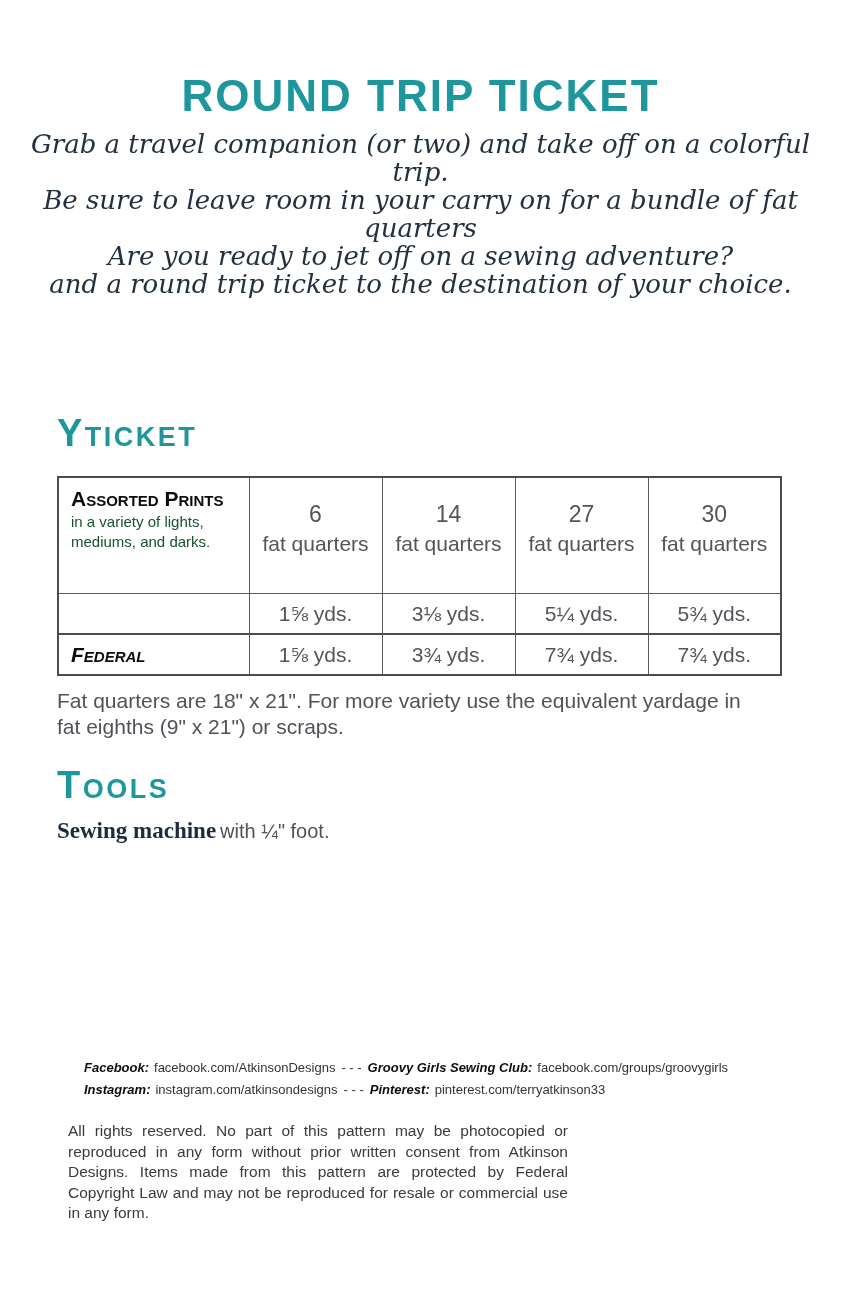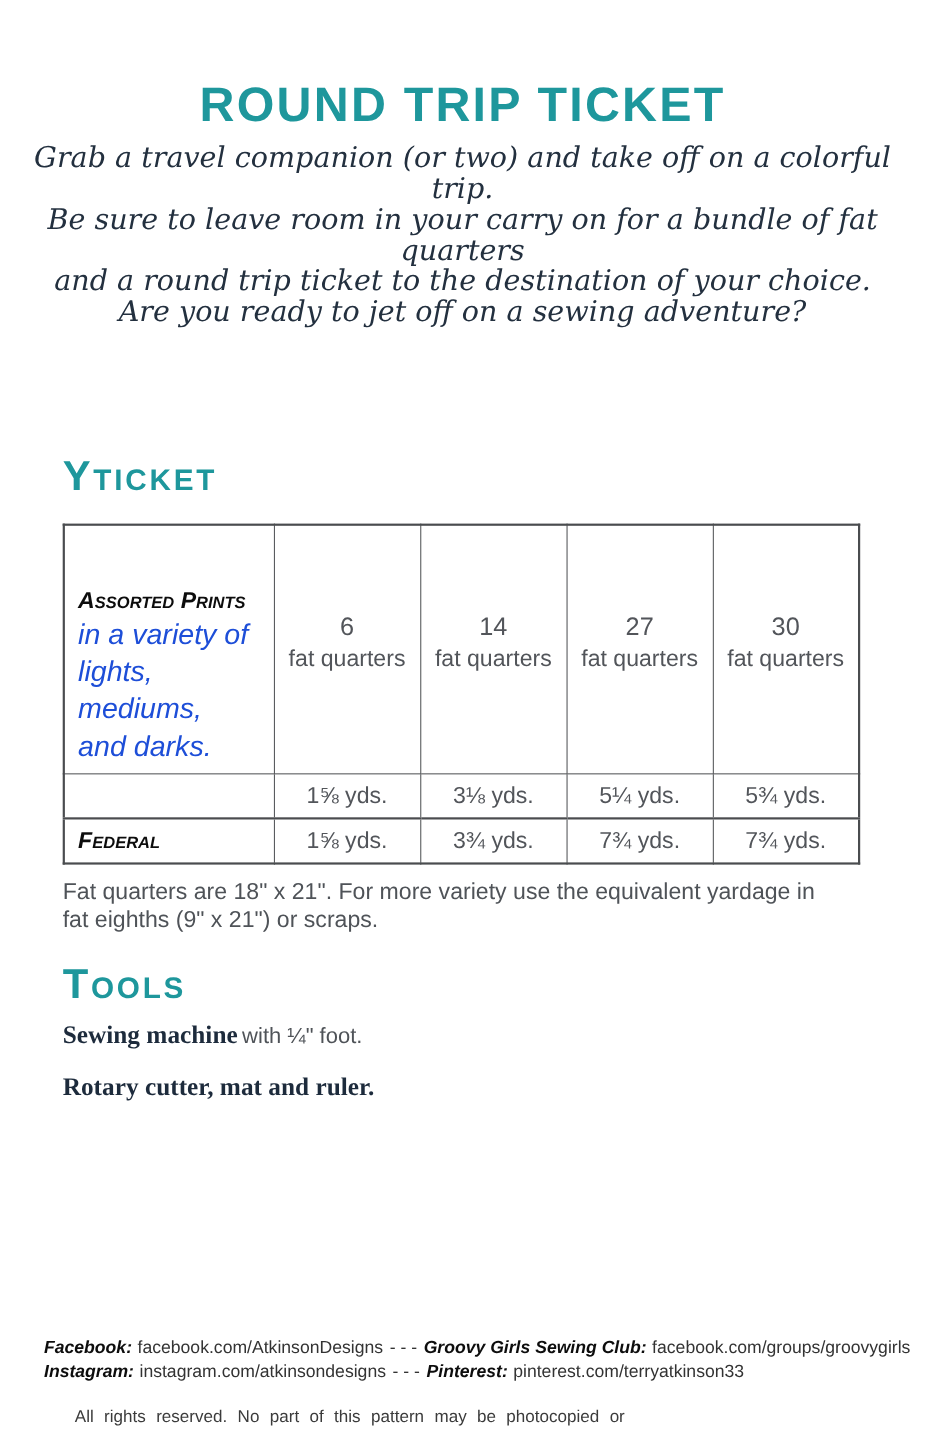--- a/index.html
+++ b/index.html
@@ -68,32 +68,29 @@
   .yardage-table col.qty-col   { width: 133px; }
   .header-row td { height: 99px; }
   .body-row td   { height: 39px; }
   .body-row-thick td { border-top-width: 2px; border-top-color: #4a4c4f; }
   .corner {
     text-align: left !important;
     vertical-align: top !important;
     padding: 8px 10px 8px 12px !important;
   }
   .corner-title {
-    font-style: italic;
     font-weight: 700;
     font-variant: small-caps;
     font-size: 21px;
     color: #0c0c0c;
     line-height: 1.25;
-    margin-top: 48px;
   }
   .corner-sub {
-    font-style: italic;
-    font-size: 26px;
-    color: #1d4ed8;
+    font-size: 15px;
+    color: #14532d;
     line-height: 1.3;
     max-width: 158px;
   }
   .colhead .count { font-size: 23px; margin-bottom: 4px; }
   .colhead .unit  { font-size: 21px; }
   .colhead { padding-bottom: 14px !important; }
   .row-label {
     text-align: left !important;
     padding-left: 12px !important;
     font-style: italic;
@@ -119,21 +116,21 @@
     font-size: 23px;
     color: #1d2b3c;
   }
   .tool-detail {
     font-size: 20px;
     color: #4f5358;
     margin-left: 4px;
   }
 
   
-  .social { margin: 207px 0 0 40px; font-size: 16px; line-height: 21.5px; color: #333; }
+  .social { margin: 207px 0 0 84px; font-size: 13px; line-height: 21.5px; color: #333; }
   .social-line { white-space: nowrap; }
   .s-label { font-weight: 700; font-style: italic; color: #0d0d0d; margin-right: 5px; }
   .s-url   { color: #333333; }
   .s-sep   { margin: 0 6px; color: #333333; }
 
   .copyright { margin: 21px 0 0 68px; width: 500px; }
   .c-title {
     text-align: center;
     font-weight: 700;
     font-style: italic;
@@ -152,22 +149,22 @@
 </head>
 <body>
 
 <div class="page">
 
   <h1 class="page-title">ROUND TRIP TICKET</h1>
 
   <div class="intro">
     <div class="intro-line">Grab a travel companion (or two) and take off on a colorful trip.</div>
     <div class="intro-line">Be sure to leave room in your carry on for a bundle of fat quarters</div>
+    <div class="intro-line">Are you ready to jet off on a sewing adventure?</div>
     <div class="intro-line">and a round trip ticket to the destination of your choice.</div>
-    <div class="intro-line">Are you ready to jet off on a sewing adventure?</div>
   </div>
 
   <h2 class="section-heading heading-yardage"><span class="initial">Y</span><span class="rest">TICKET</span></h2>
 
   <table class="yardage-table">
     <colgroup>
       <col class="label-col">
       <col class="qty-col">
         <col class="qty-col">
         <col class="qty-col">
@@ -211,21 +208,20 @@
         <td>7¾ yds.</td>
       </tr>
     </tbody>
   </table>
 
   <p class="note">Fat quarters are 18" x 21". For more variety use the equivalent yardage in fat eighths (9" x 21") or scraps.</p>
 
   <h2 class="section-heading heading-tools"><span class="initial">T</span><span class="rest">OOLS</span></h2>
 
   <p class="tool-line"><span class="tool-name">Sewing machine</span><span class="tool-detail">with ¼" foot.</span></p>
-  <p class="tool-line"><span class="tool-name">Rotary cutter, mat and ruler.</span><span class="tool-detail"></span></p>
 
   <div class="social">
     <div class="social-line">
       <span class="s-label">Facebook:</span><span class="s-url">facebook.com/AtkinsonDesigns</span><span class="s-sep">- - -</span><span class="s-label">Groovy Girls Sewing Club:</span><span class="s-url">facebook.com/groups/groovygirls</span>
     </div>
     <div class="social-line">
       <span class="s-label">Instagram:</span><span class="s-url">instagram.com/atkinsondesigns</span><span class="s-sep">- - -</span><span class="s-label">Pinterest:</span><span class="s-url">pinterest.com/terryatkinson33</span>
     </div>
   </div>
 

